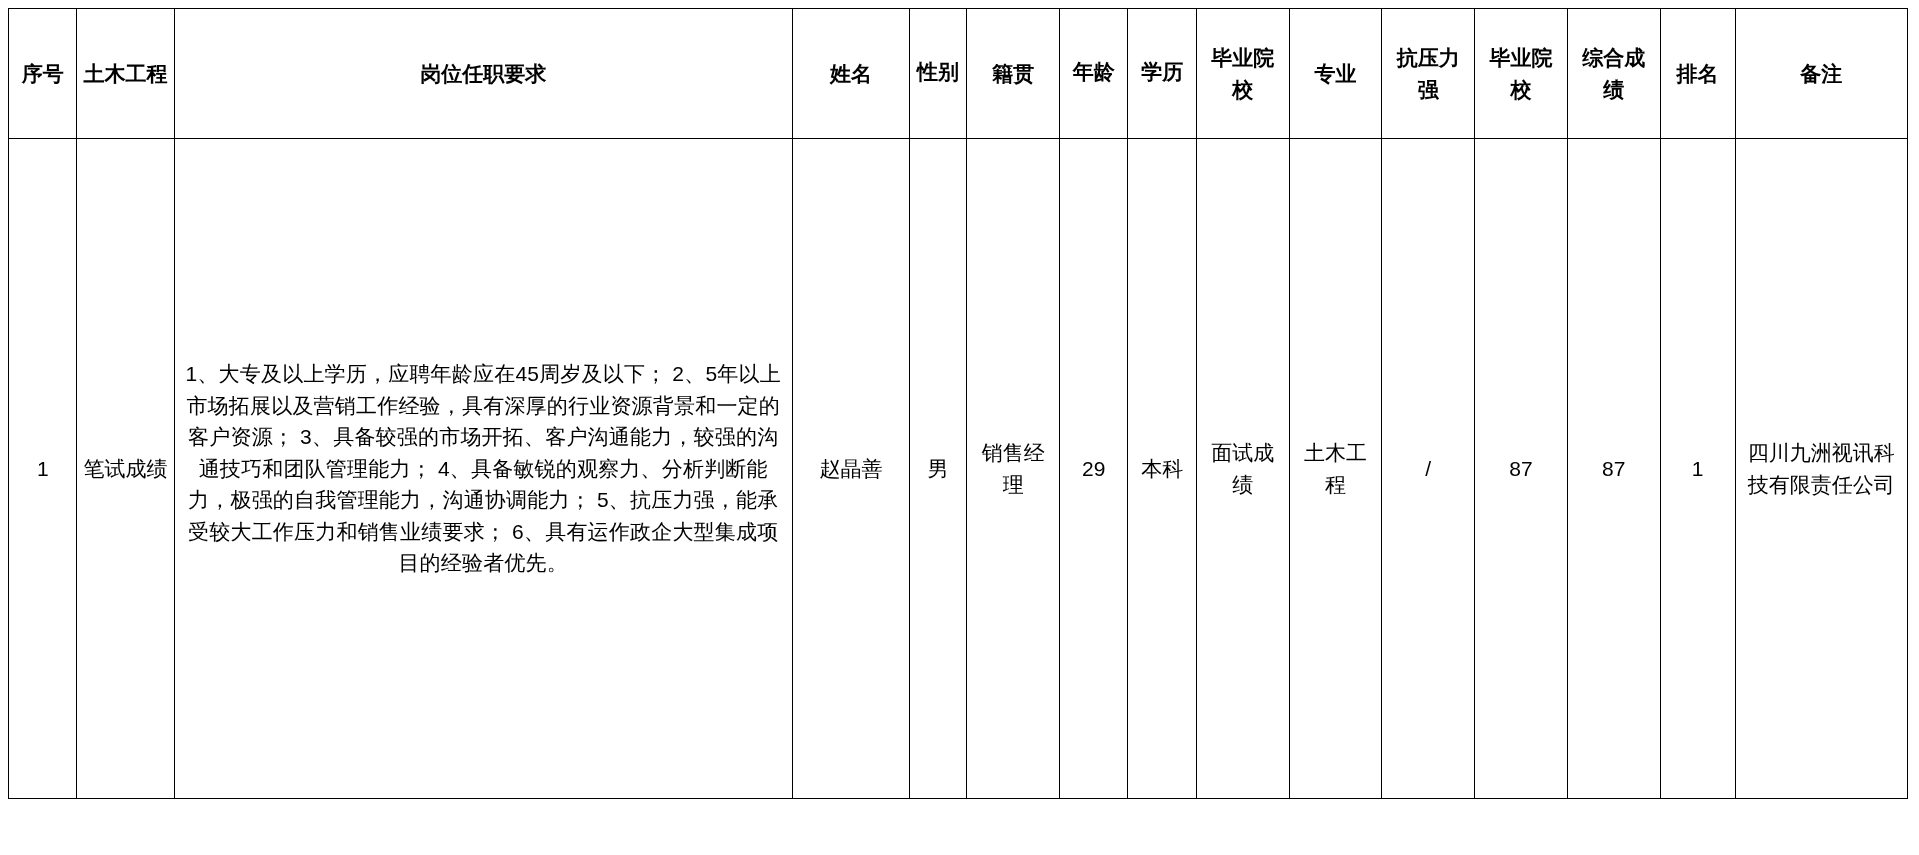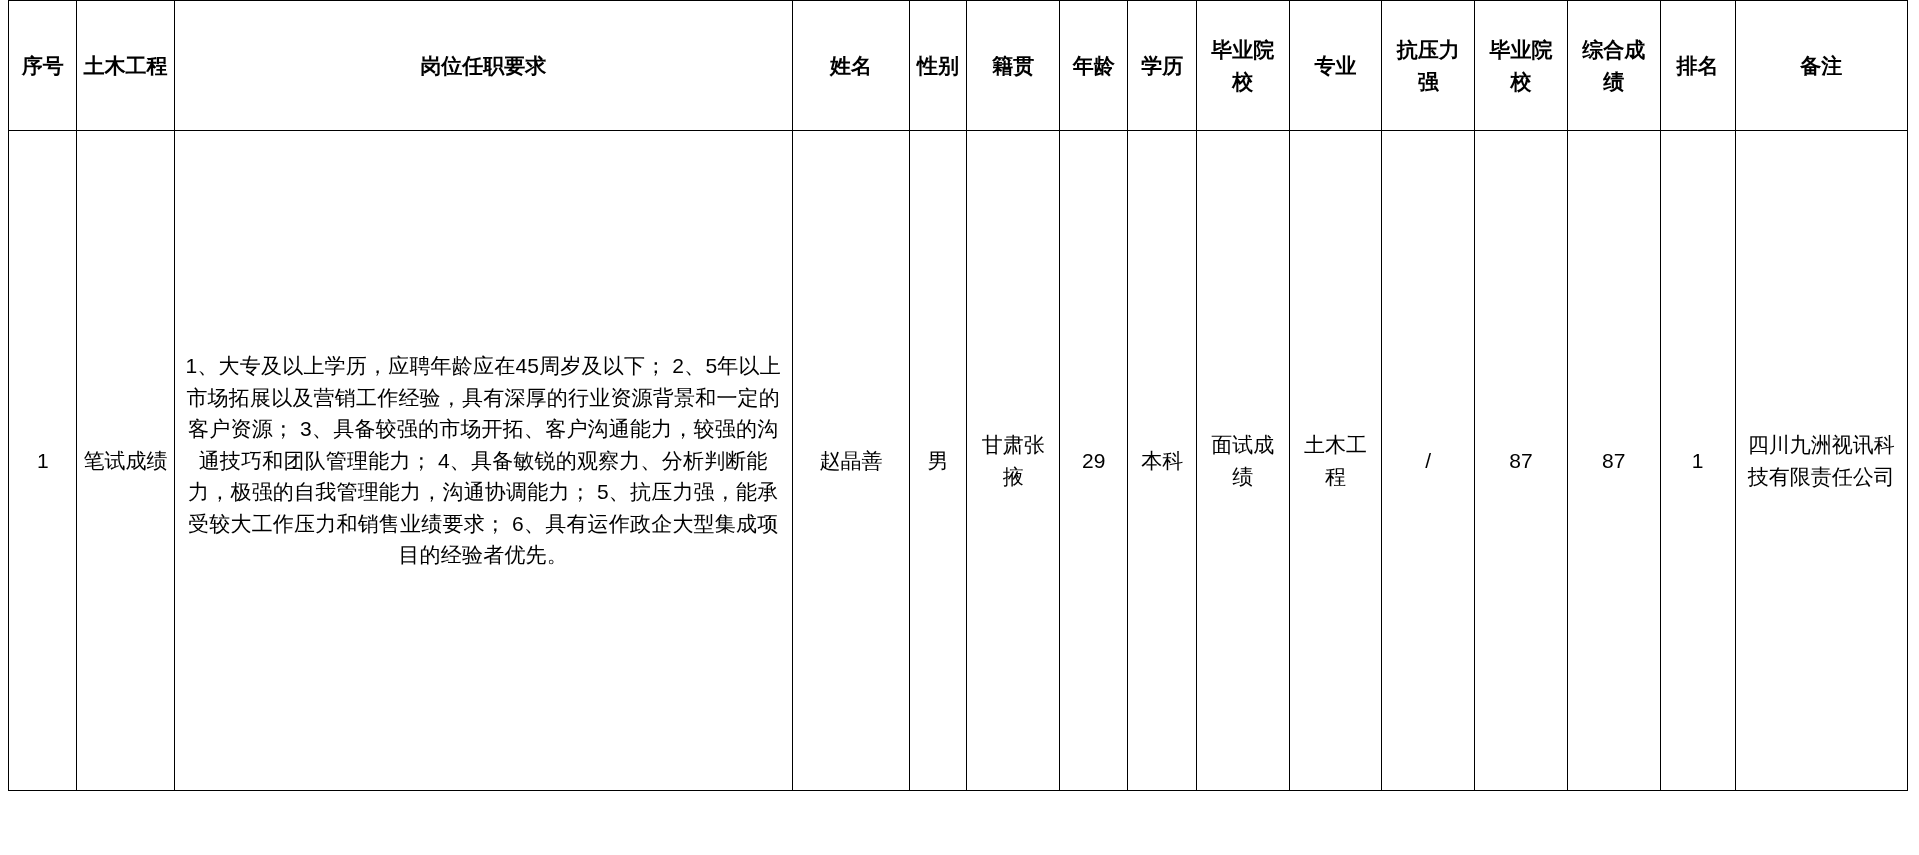--- a/index.html
+++ b/index.html
@@ -7,21 +7,21 @@
     padding: 0;
     background: #ffffff;
   }
   body {
     width: 1919px;
     height: 855px;
     font-family: "Liberation Sans", sans-serif;
     color: #000000;
   }
   .sheet {
-    padding: 0 0 0 8px;
+    padding: 8px 0 0 8px;
     box-sizing: border-box;
   }
   table.recruit-table {
     border-collapse: collapse;
     table-layout: fixed;
     width: 1900px;
   }
   table.recruit-table th,
   table.recruit-table td {
     border: 1px solid #000000;
@@ -51,20 +51,21 @@
   col.c-school   { width: 84px; }
   col.c-major    { width: 84px; }
   col.c-written  { width: 84px; }
   col.c-interview{ width: 84px; }
   col.c-total    { width: 84px; }
   col.c-rank     { width: 68px; }
   col.c-remark   { width: 156px; }
 
   .narrow-head {
     letter-spacing: 0px;
+    font-family: Liberation Mono, monospace;
   }
   td.req-cell {
     text-align: left;
     vertical-align: top;
     font-size: 21px;
     line-height: 2.05;
     padding: 12px 16px 12px 16px;
     letter-spacing: 0.2px;
   }
   td.row-body {
@@ -113,21 +114,21 @@
         <th>备注</th>
       </tr>
     </thead>
     <tbody>
       <tr>
         <td class="row-body">1</td>
         <td class="row-body">笔试成绩</td>
         <td class="row-body req-cell">1、大专及以上学历，应聘年龄应在45周岁及以下； 2、5年以上市场拓展以及营销工作经验，具有深厚的行业资源背景和一定的客户资源； 3、具备较强的市场开拓、客户沟通能力，较强的沟通技巧和团队管理能力； 4、具备敏锐的观察力、分析判断能力，极强的自我管理能力，沟通协调能力； 5、抗压力强，能承受较大工作压力和销售业绩要求； 6、具有运作政企大型集成项目的经验者优先。</td>
         <td class="row-body">赵晶善</td>
         <td class="row-body">男</td>
-        <td class="row-body">甘肃张掖</td>
+        <td class="row-body">销售经理</td>
         <td class="row-body">29</td>
         <td class="row-body">本科</td>
         <td class="row-body">面试成绩</td>
         <td class="row-body">土木工程</td>
         <td class="row-body">/</td>
         <td class="row-body">87</td>
         <td class="row-body">87</td>
         <td class="row-body">1</td>
         <td class="row-body">四川九洲视讯科技有限责任公司</td>
       </tr>

